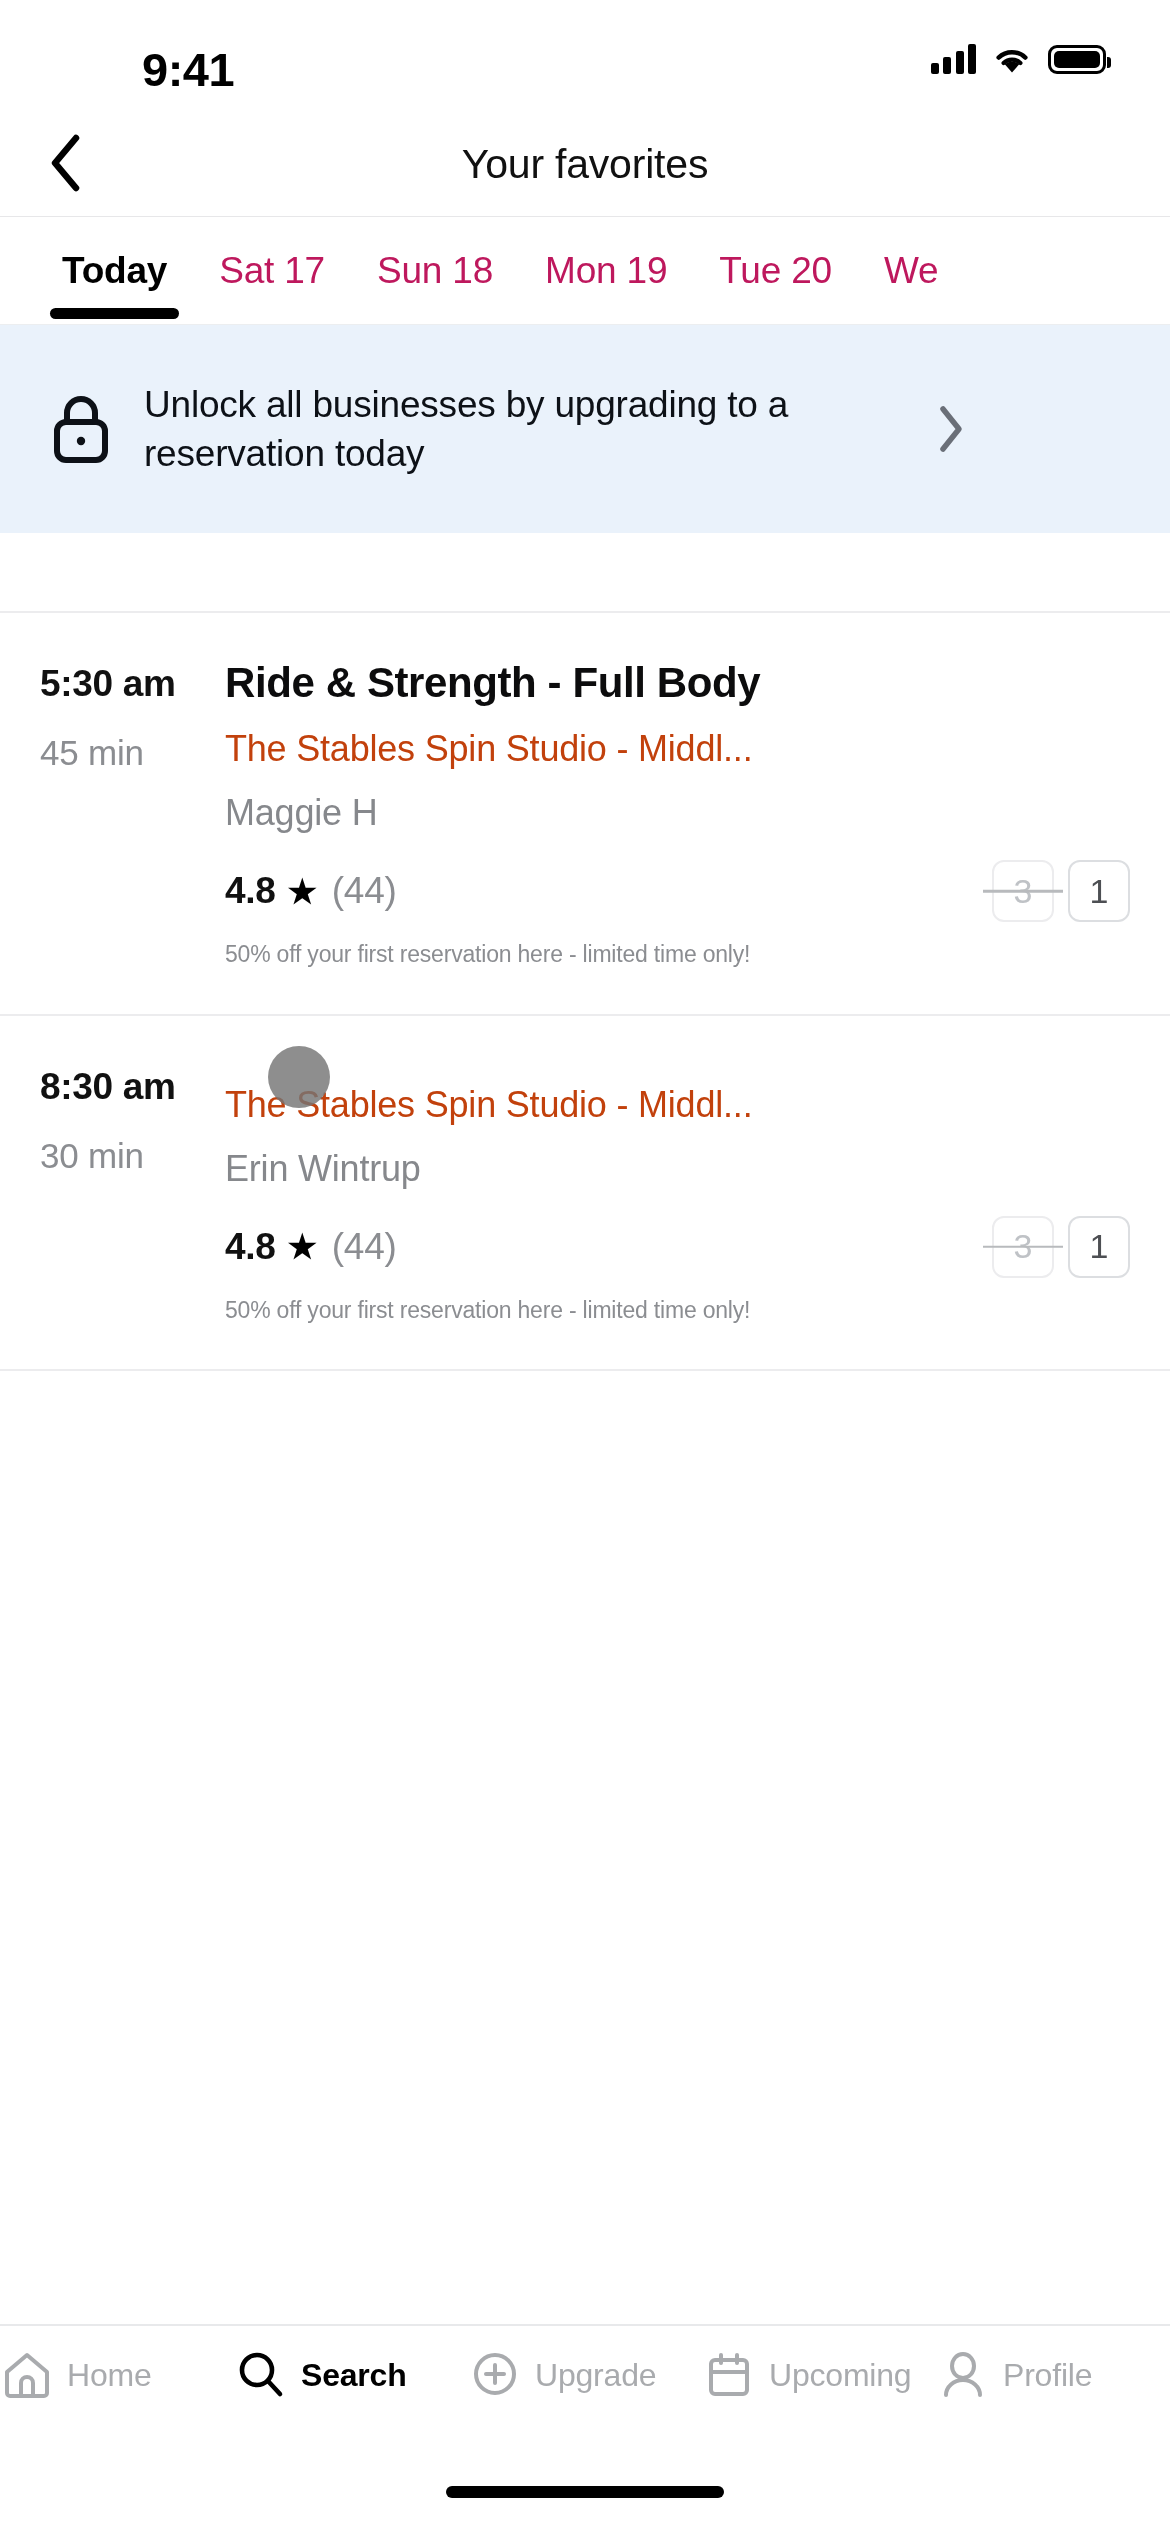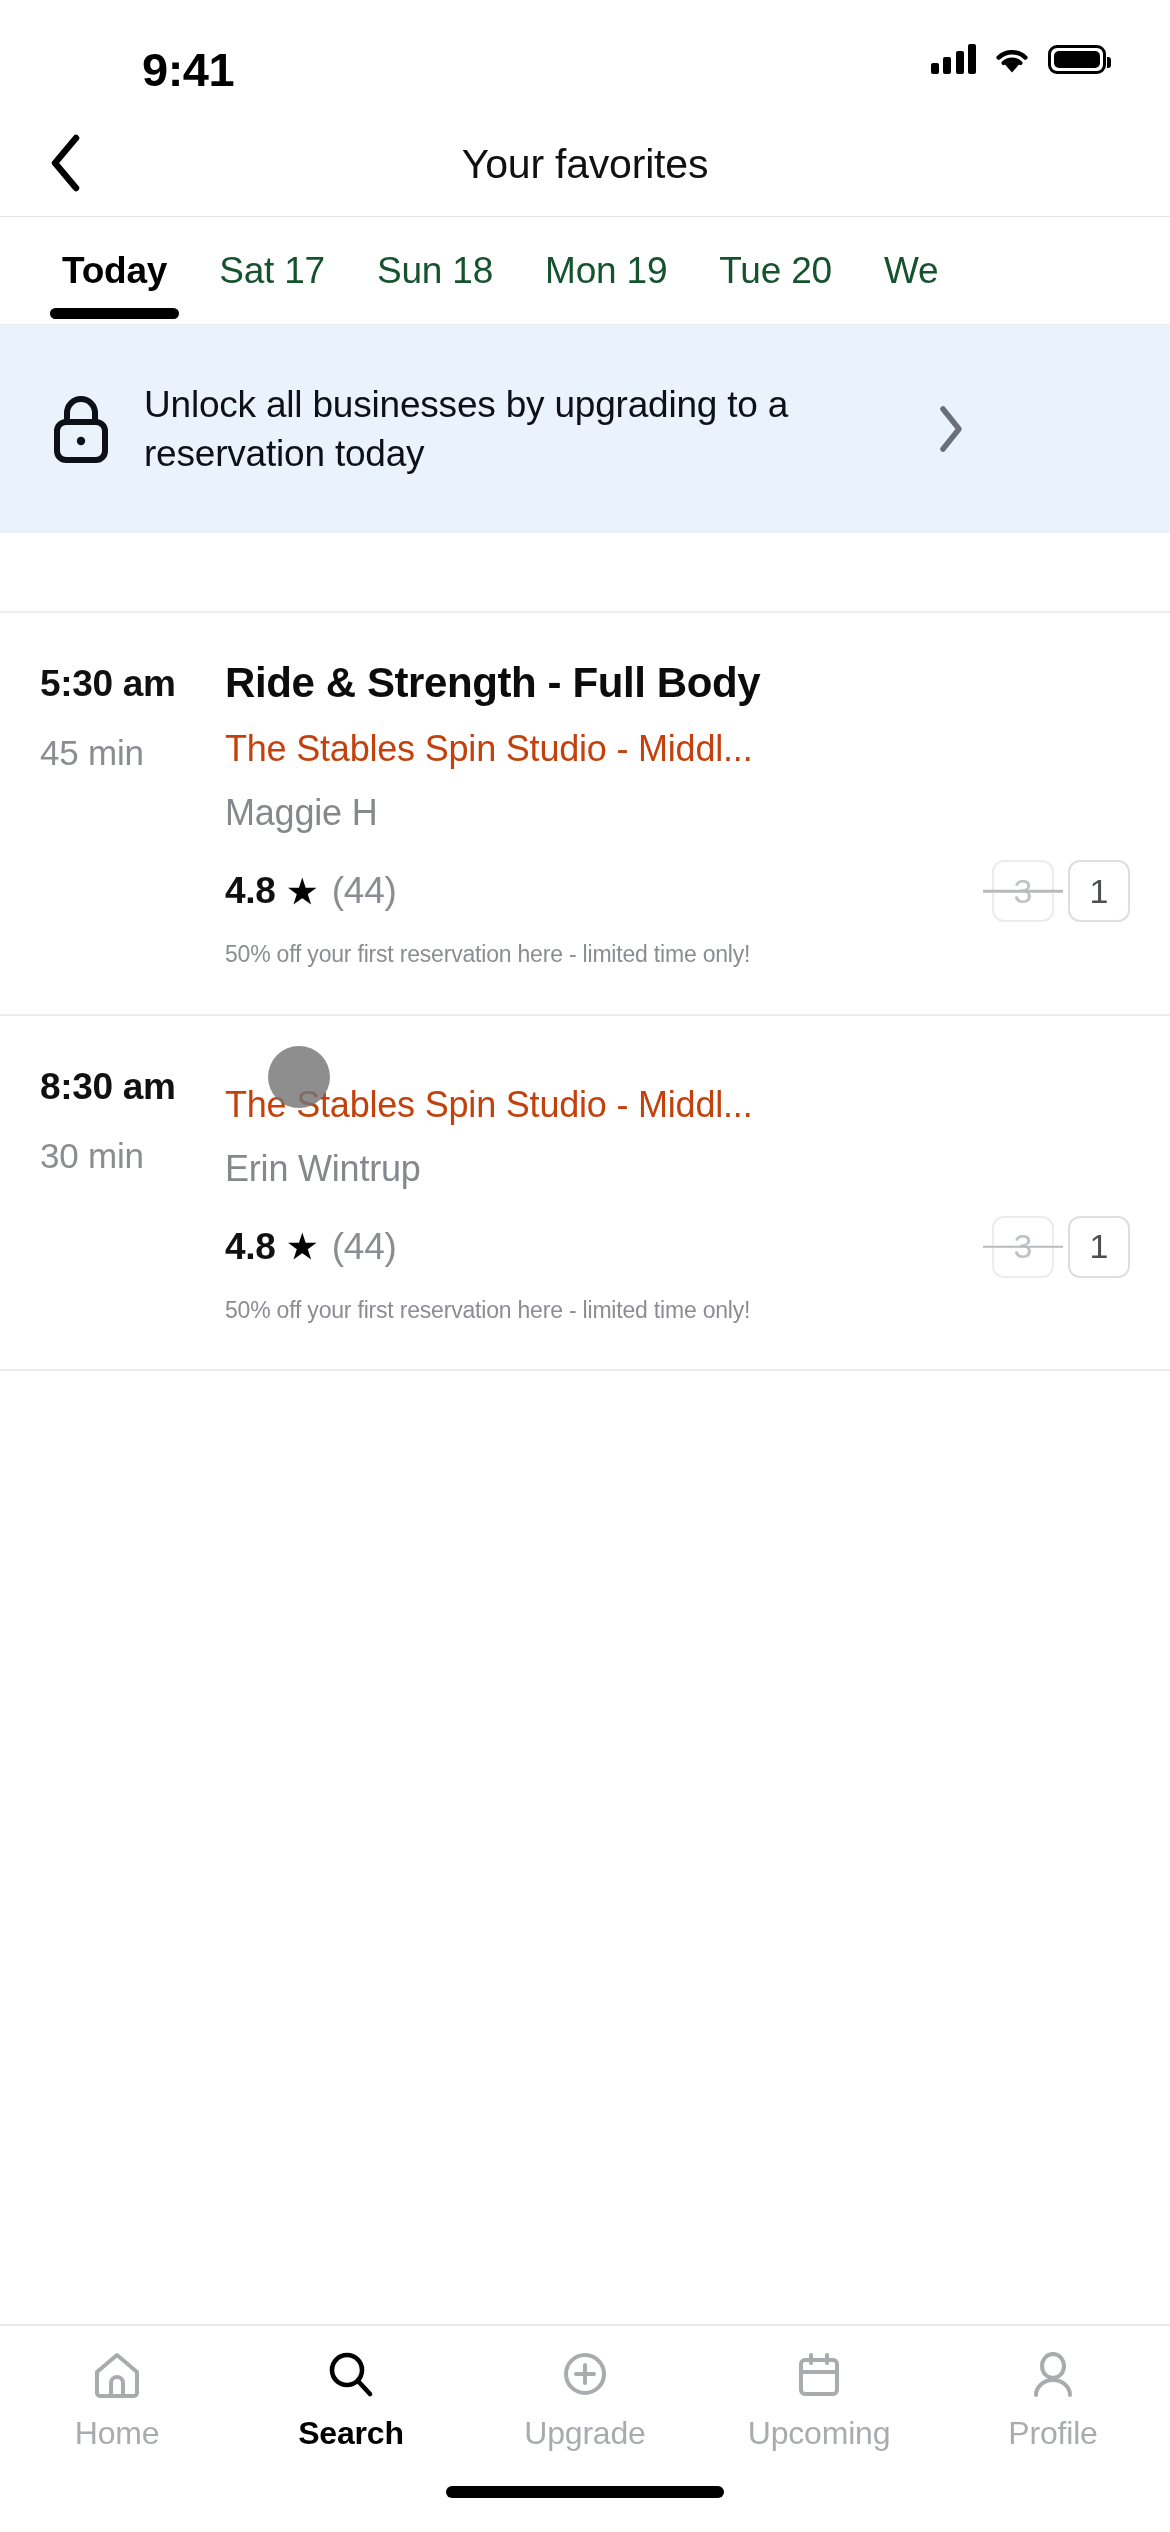--- a/index.html
+++ b/index.html
@@ -39,21 +39,21 @@
     display:flex; align-items:center; justify-content:center;
     font-size:41px; font-weight:400; color:#111; letter-spacing:-0.2px;
   }
 
   
   .datetabs { flex:0 0 108px; height:108px; position:relative; border-bottom:1.5px solid #eceef0; overflow:hidden; }
   .datetabs-track { display:flex; align-items:flex-start; height:108px; padding-left:36px; }
   .dtab {
     position:relative; height:108px; display:flex; align-items:center;
     padding:0 26px; white-space:nowrap; cursor:pointer;
-    font-size:37px; color:#14532d; font-weight:400; letter-spacing:-0.2px;
+    font-size:37px; color:#be185d; font-weight:400; letter-spacing:-0.2px;
   }
   .dtab.active { font-weight:700; color:#000; }
   .dtab.active::after {
     content:""; position:absolute; left:14px; right:14px; bottom:6px;
     height:11px; background:#000; border-radius:6px;
   }
 
   
   .banner {
     flex:0 0 208px; height:208px; background:#eaf2fb;
@@ -102,21 +102,21 @@
   .tap-dot {
     position:absolute; width:62px; height:62px; border-radius:50%;
     background:#757575; opacity:0.82; pointer-events:none; z-index:20;
   }
 
   
   .tabbar {
     flex:0 0 148px; height:148px; border-top:2px solid #e8e9eb;
     display:flex; align-items:flex-start; padding-top:22px; background:#fff;
   }
-  .tab { flex:1 1 0; display:flex; flex-direction:column; align-items:center; gap:13px; cursor:pointer; }
+  .tab { flex:1 1 0; display:flex; flex-direction:row; align-items:center; gap:13px; cursor:pointer; }
   .tab .ticon { height:54px; display:flex; align-items:center; justify-content:center; }
   .tab .tlabel { font-size:32px; color:#a9abae; letter-spacing:-0.2px; }
   .tab.active .tlabel { color:#000; font-weight:700; }
 
   .homebar-wrap { flex:0 0 60px; height:60px; display:flex; align-items:flex-start; justify-content:center; background:#fff; }
   .homebar { width:278px; height:12px; border-radius:8px; background:#000; margin-top:14px; }
 </style>
 </head>
 <body>
 

